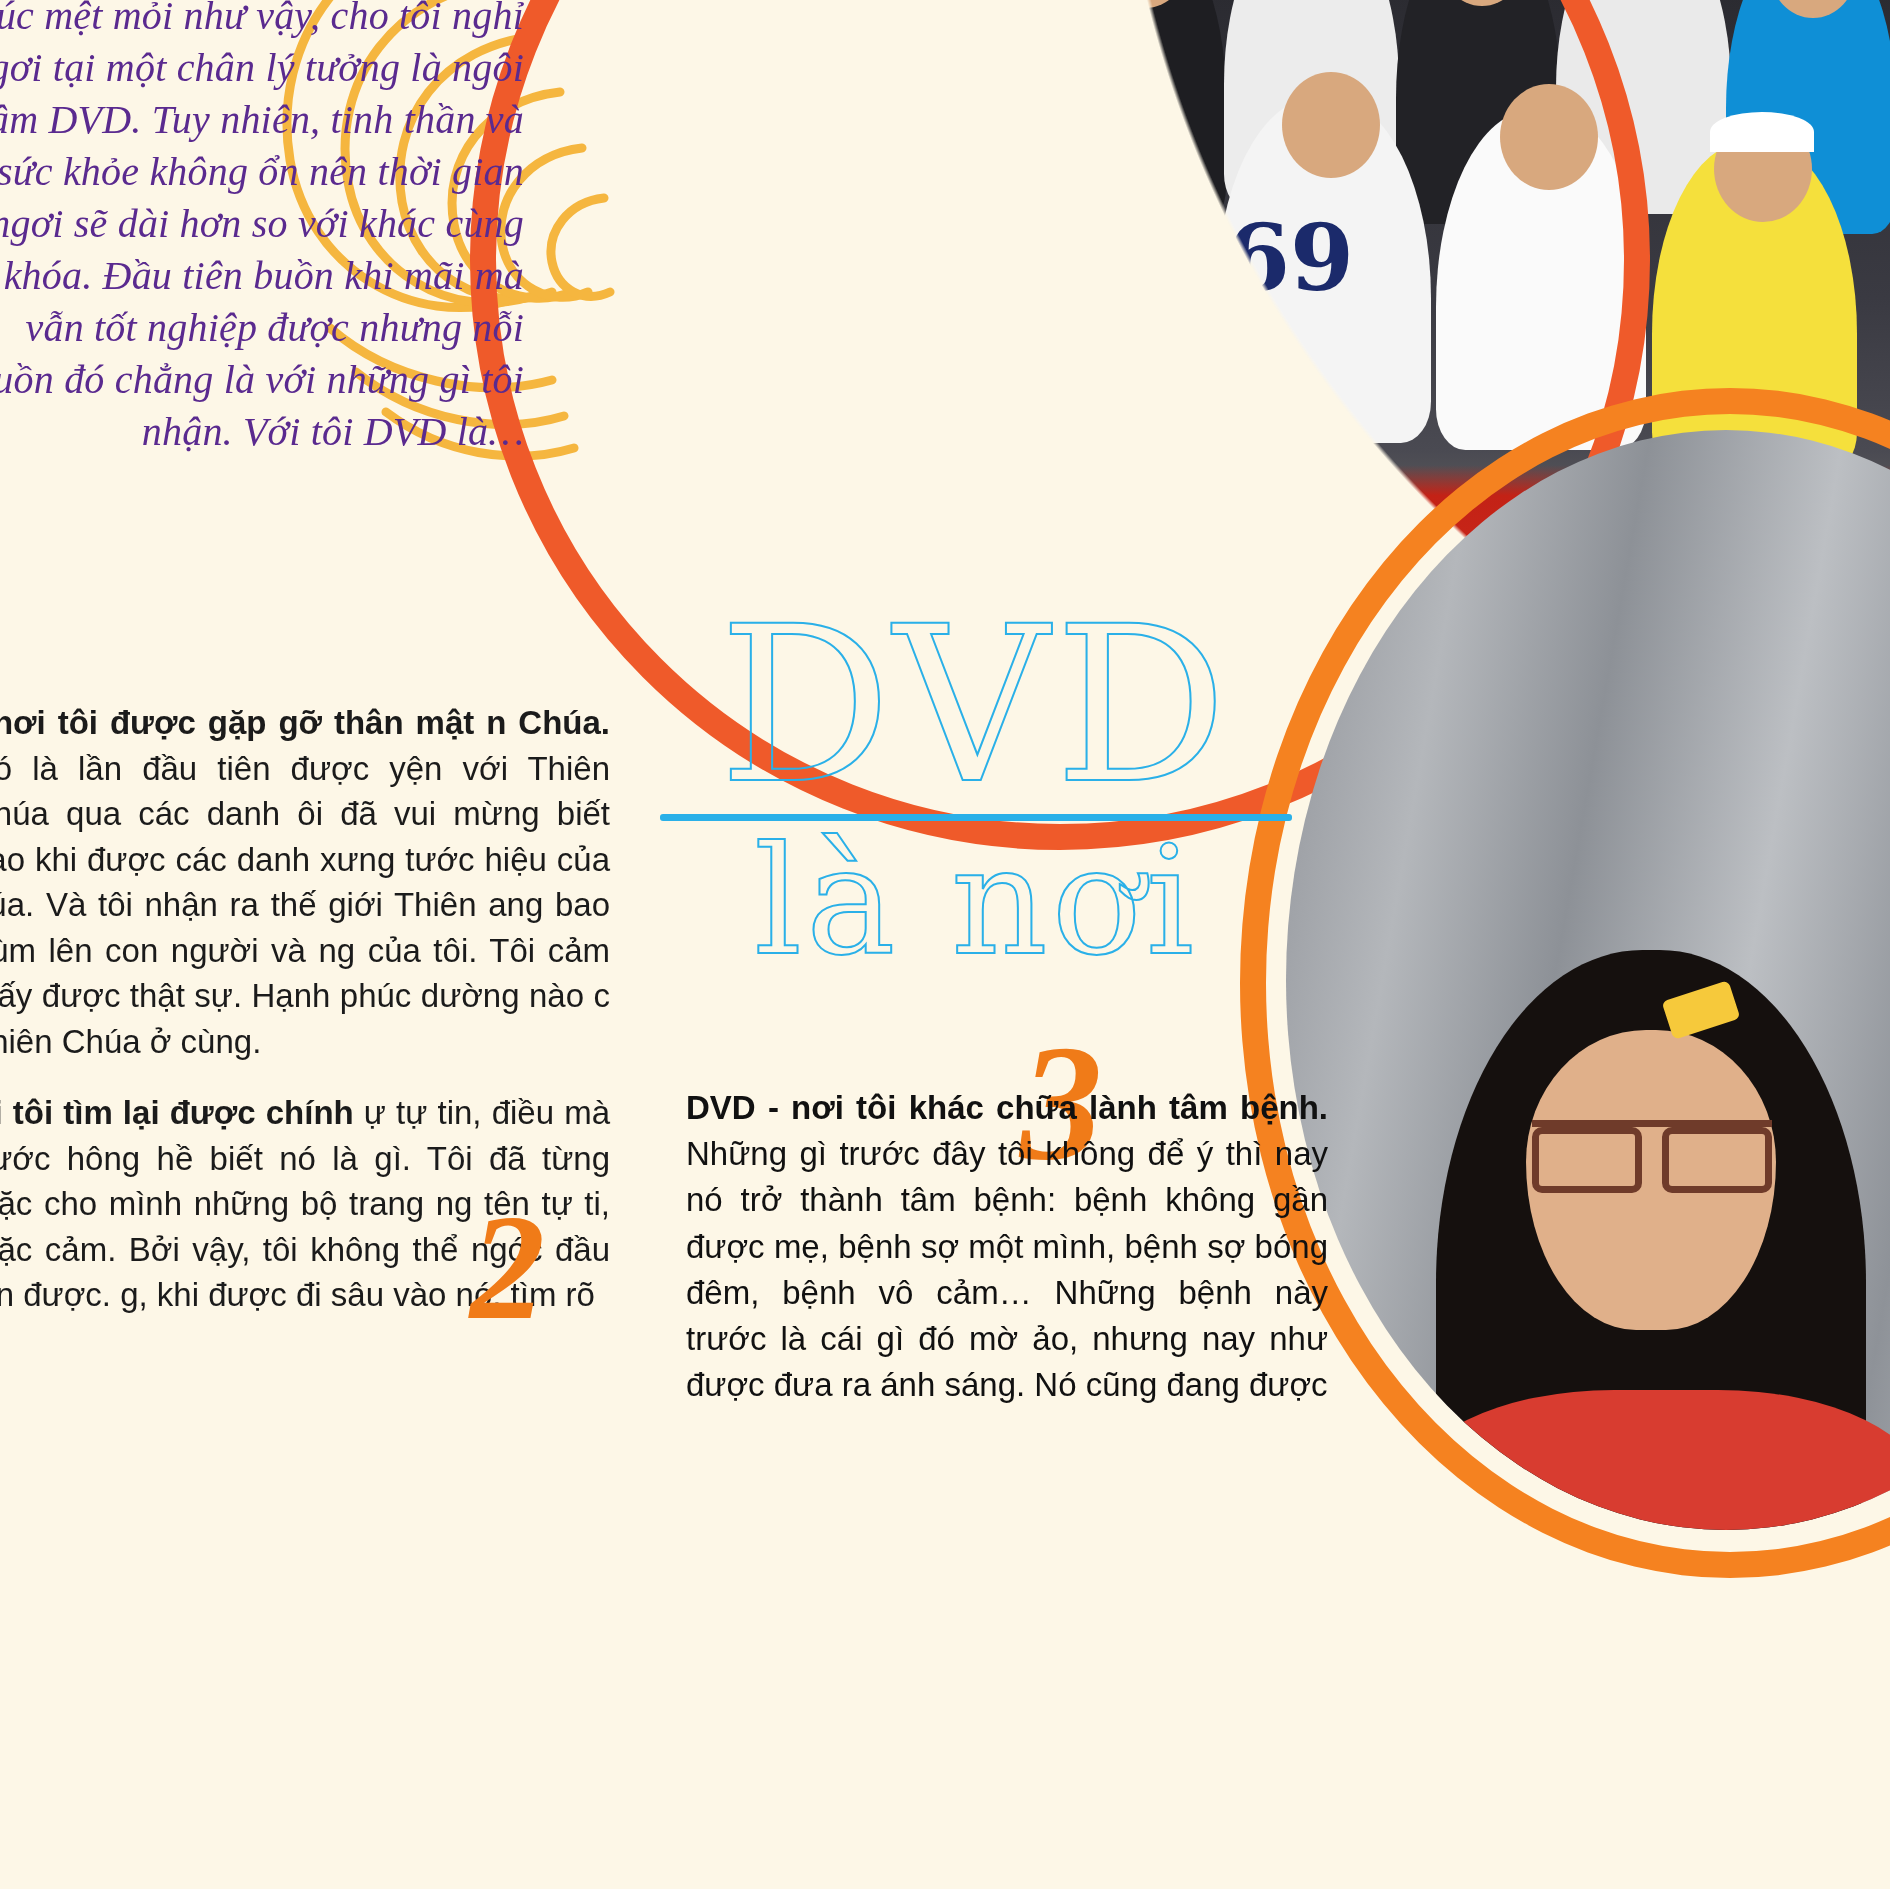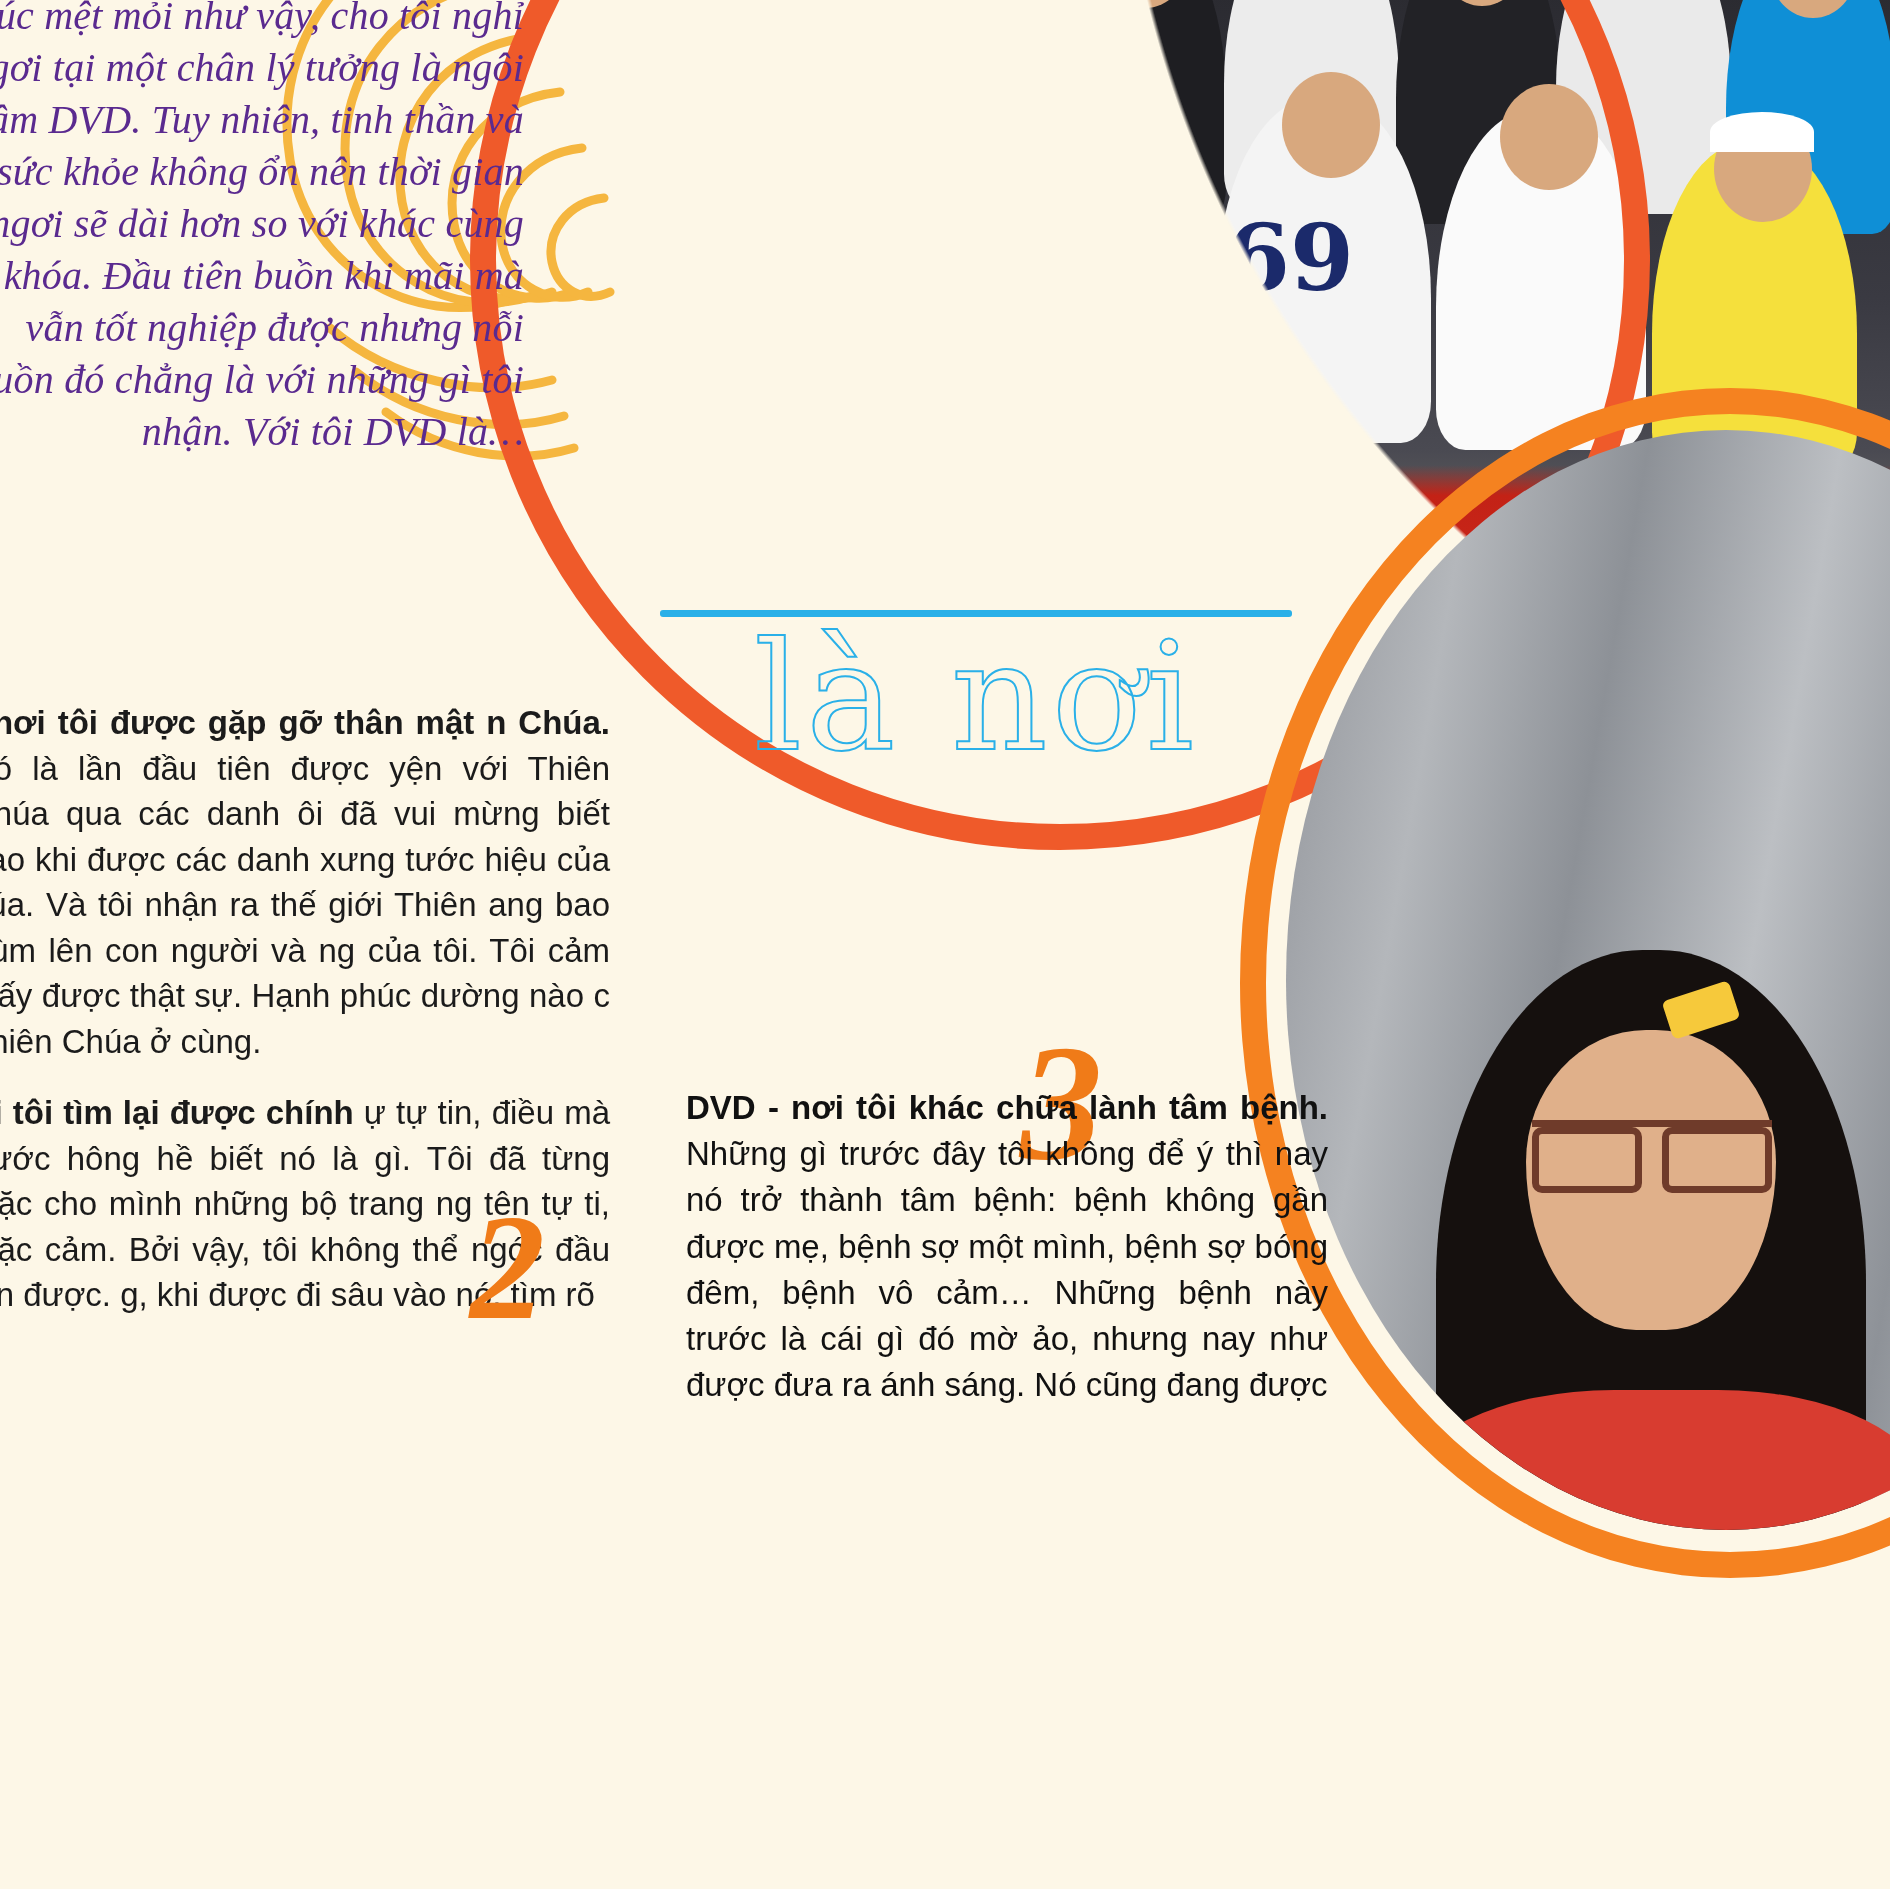--- a/index.html
+++ b/index.html
@@ -320,20 +320,21 @@
     <p>
       <span class="lead">ơi tôi tìm lại được chính</span>
       <span>ự tự tin, điều mà trước hông hề biết nó là gì. Tôi đã từng mặc cho mình những bộ trang ng tên tự ti, mặc cảm. Bởi vậy, tôi không thể ngóc đầu lên được. g, khi được đi sâu vào nó, tìm rõ</span>
     </p>
   </div>
 
   <div class="numeral" id="numeral-2">2</div>
   <div class="numeral" id="numeral-3">3</div>
 
   <div class="wordmark">
+    <div class="dvd">DVD</div>
     <div class="rule"></div>
     <div class="lanoi">là nơi</div>
   </div>
 
   <div class="right-body">
     <p>
       <span class="lead">DVD - nơi tôi khác chữa lành tâm bệnh.</span>
       <span>Những gì trước đây tôi không để ý thì nay nó trở thành tâm bệnh: bệnh không gần được mẹ, bệnh sợ một mình, bệnh sợ bóng đêm, bệnh vô cảm… Những bệnh này trước là cái gì đó mờ ảo, nhưng nay như được đưa ra ánh sáng. Nó cũng đang được</span>
     </p>
   </div>

